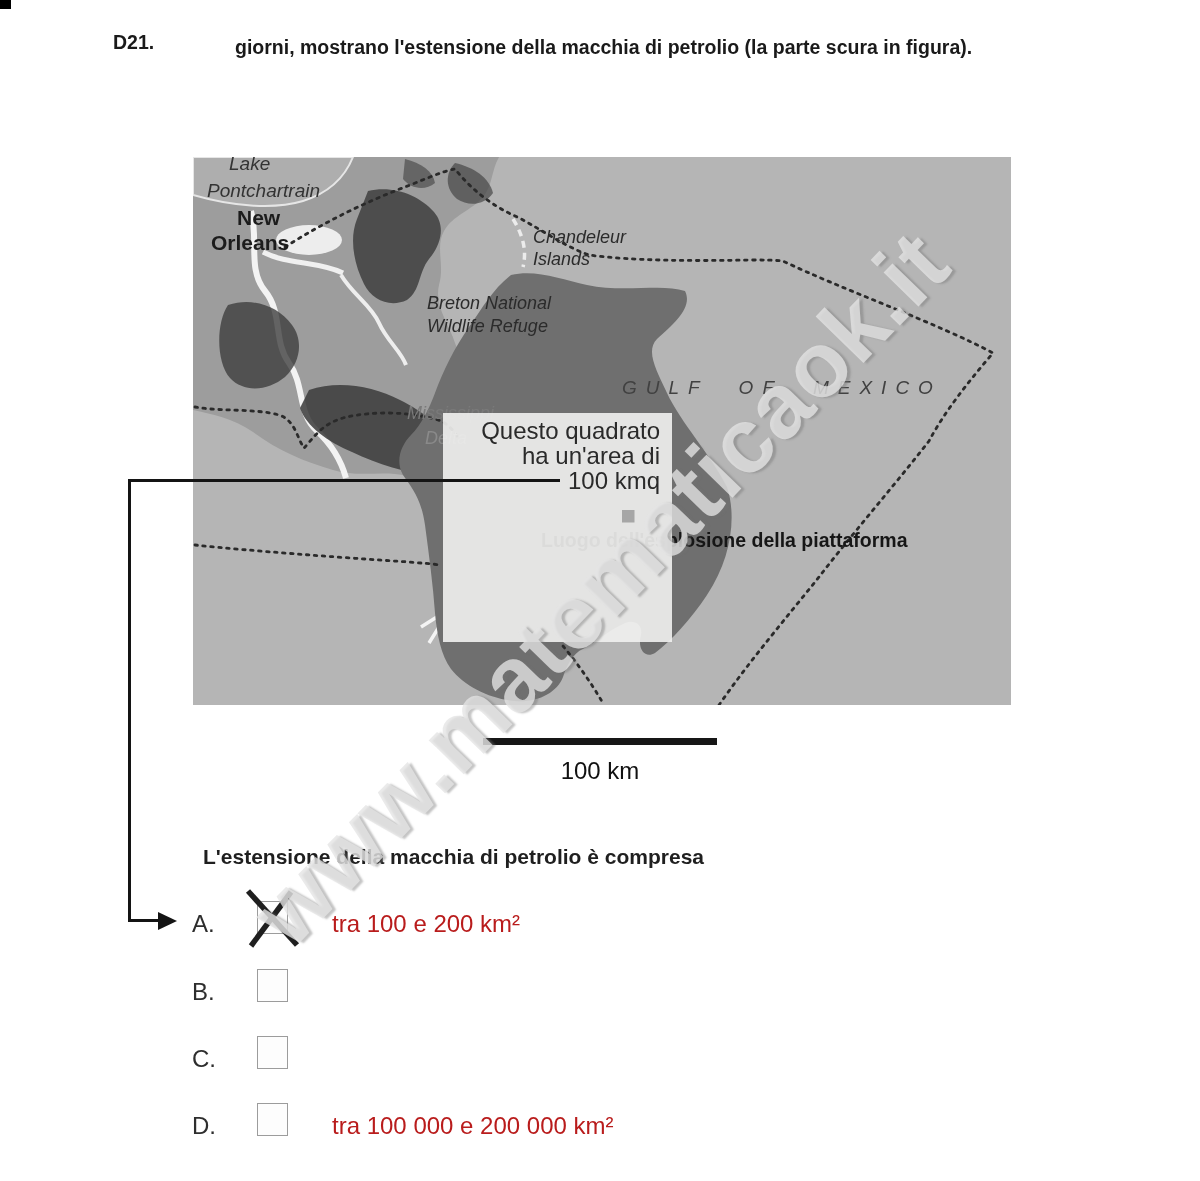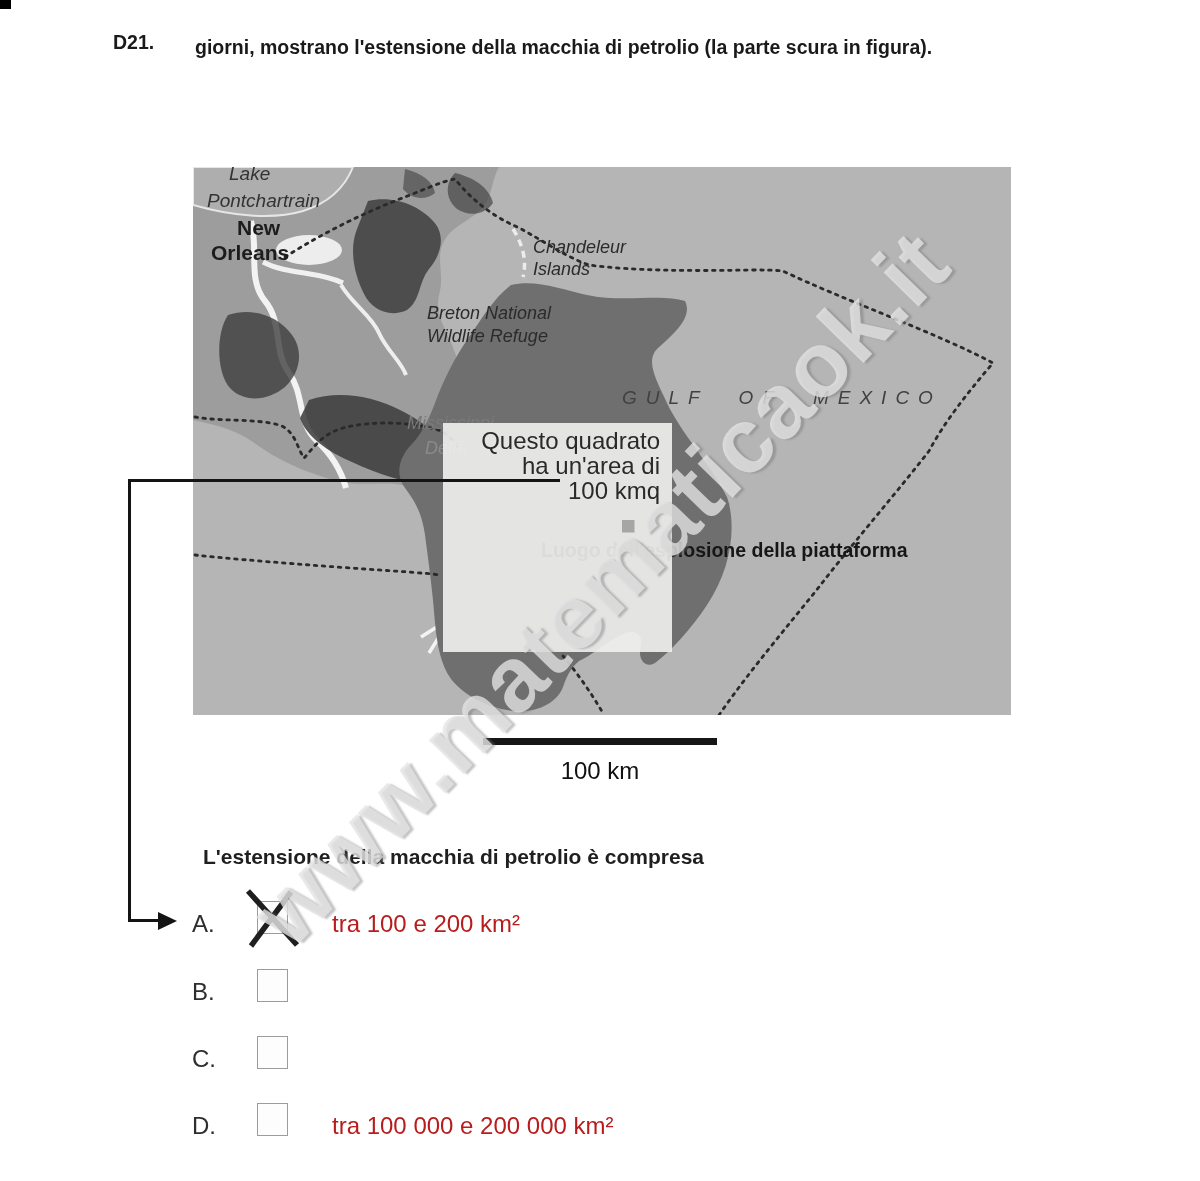--- a/index.html
+++ b/index.html
@@ -5,23 +5,23 @@
   html,body{margin:0;padding:0;background:#ffffff;}
   #page{
     position:relative;width:1200px;height:1181px;background:#ffffff;overflow:hidden;
     font-family:"Liberation Sans",sans-serif;color:#1a1a1a;
   }
   .abs{position:absolute;}
   
   #q-number{left:113px;top:31px;font-size:19.5px;font-weight:bold;}
   #q-text{left:195px;top:31px;width:895px;font-size:19.5px;font-weight:bold;line-height:33.5px;}
   .q-line{white-space:nowrap;text-align:justify;text-align-last:justify;}
-  .q-line.last{text-align-last:left;}
+  .q-line.last{text-align-last:left;margin-left:40px;}
   
-  #map-wrap{left:193px;top:157px;width:818px;height:492px;margin-top:10px;}
+  #map-wrap{left:193px;top:157px;width:818px;height:492px;}
   svg text{font-family:"Liberation Sans",sans-serif;}
   
   .ink{background:#141414;}
   #callout-line{left:128px;top:479px;width:432px;height:3px;z-index:10;}
   #arrow-v{left:128px;top:479px;width:3px;height:443px;z-index:10;}
   #arrow-h{left:128px;top:919px;width:31px;height:3px;z-index:10;}
   #arrow-head{left:158px;top:912px;width:0;height:0;z-index:10;
     border-left:19px solid #141414;border-top:9.5px solid transparent;border-bottom:9.5px solid transparent;}
   
   #scalebar{left:483px;top:738px;width:234px;height:7px;background:#161616;}

